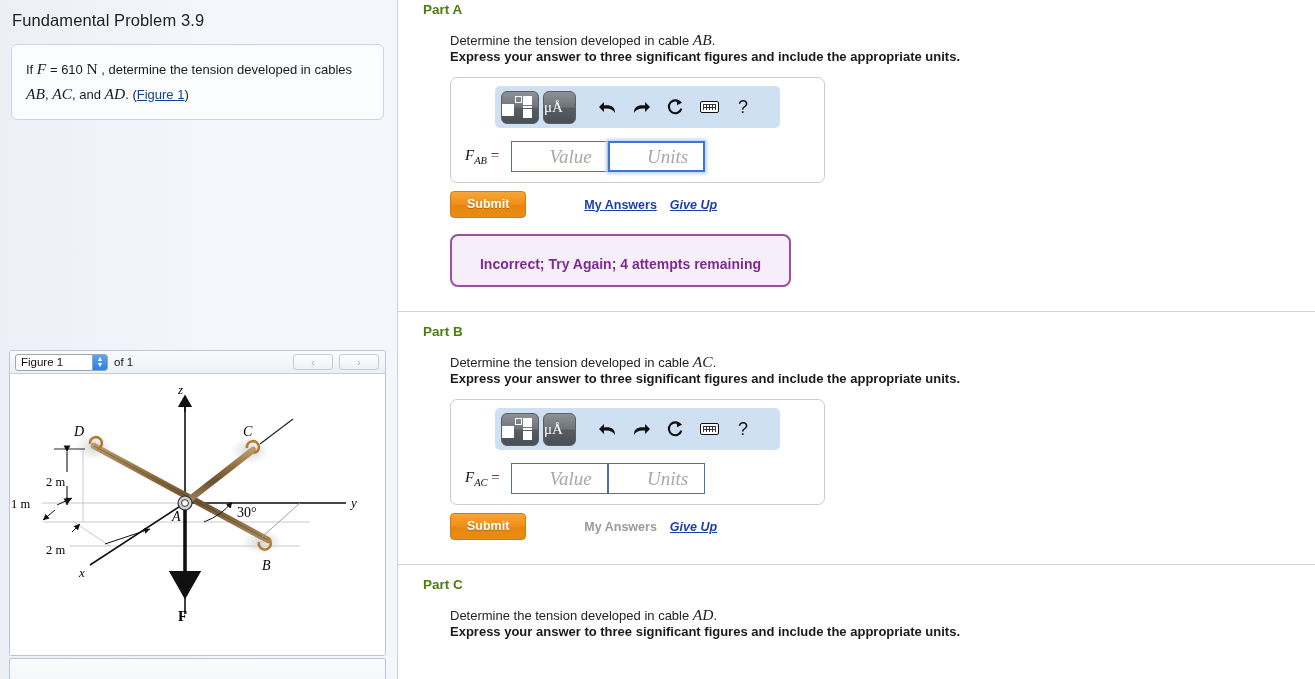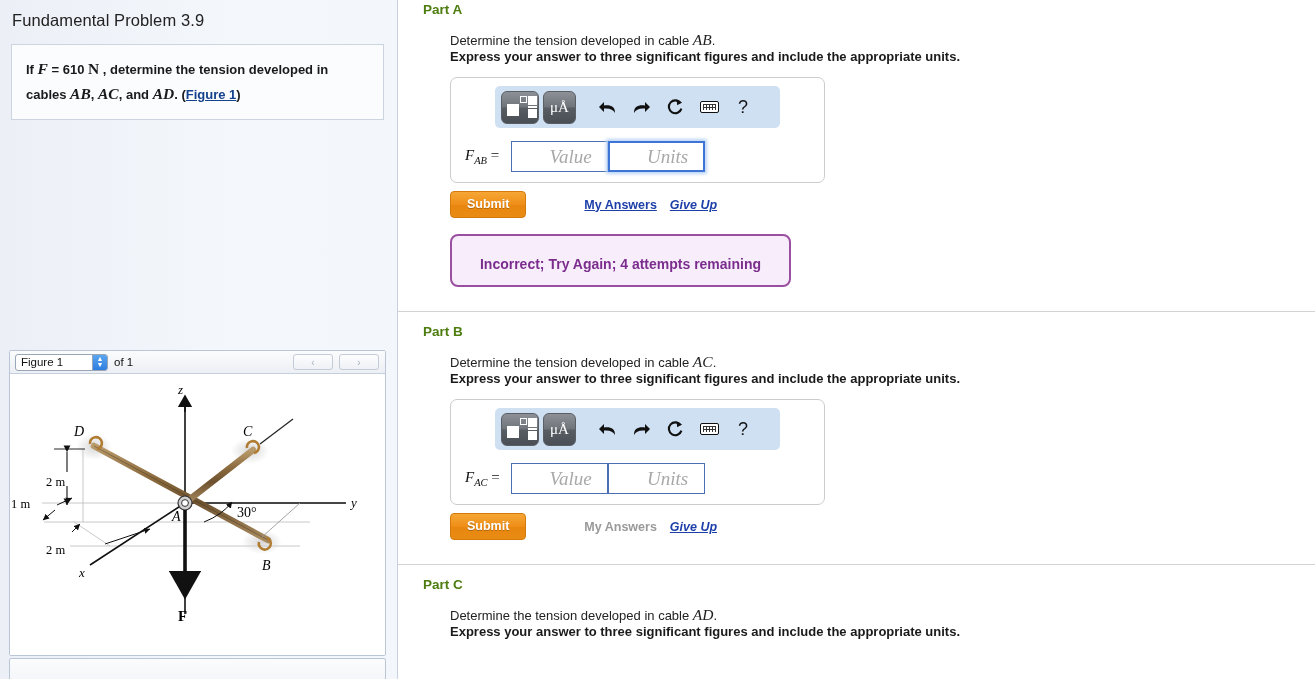--- a/index.html
+++ b/index.html
@@ -24,26 +24,25 @@
   .problem-title {
     font-size: 16.5px;
     color: #222;
     padding: 11px 0 0 12px;
     letter-spacing: 0.1px;
   }
   .problem-box {
     margin: 14px 13px 0 11px;
     border: 1px solid #ccd4e0;
     background: #fbfcfe;
-    border-radius: 0;
+    border-radius: 6px;
     padding: 11px 14px 13px 14px;
     font-size: 13px;
     color: #1a1a1a;
     line-height: 1.62;
-    font-weight: bold;
   }
   .mathit { font-family: "Liberation Serif", serif; font-style: italic; font-size: 15.5px; }
   .mathup { font-family: "Liberation Serif", serif; font-style: normal; font-size: 15.5px; }
   .figlink { color: #14418c; text-decoration: underline; cursor: pointer; font-size: 13px; }
 
   
   .figure-panel {
     position: absolute;
     left: 9px; top: 350px;
     width: 377px;
@@ -137,21 +136,21 @@
     border-radius: 5px;
     display: flex; align-items: center;
     padding-left: 6px;
     gap: 4px;
   }
   .tb-btn {
     width: 38px; height: 33px;
     border-radius: 6px;
     background: linear-gradient(to bottom, #8d9197 0%, #6f747b 48%, #585d64 52%, #4a4f56 100%);
     border: 1px solid #5a5f66;
-    display: flex; align-items: center; justify-content: center;
+    display: flex; align-items: center; justify-content: flex-start;
     cursor: pointer;
     position: relative;
   }
   .tb-btn.small { width: 33px; }
   .tpl-icon { position: relative; width: 26px; height: 22px; }
   .tpl-icon i { position: absolute; display: block; background: #fff; }
   .tpl-icon .sq-big { left: 0; top: 8px; width: 12px; height: 12px; }
   .tpl-icon .sq-sm { left: 13px; top: 0px; width: 7px; height: 7px; border: 1px solid #fff; background: transparent; }
   .tpl-icon .fr-top { left: 21px; top: 0px; width: 9px; height: 9px; }
   .tpl-icon .fr-bar { left: 21px; top: 10px; width: 9px; height: 2px; }

